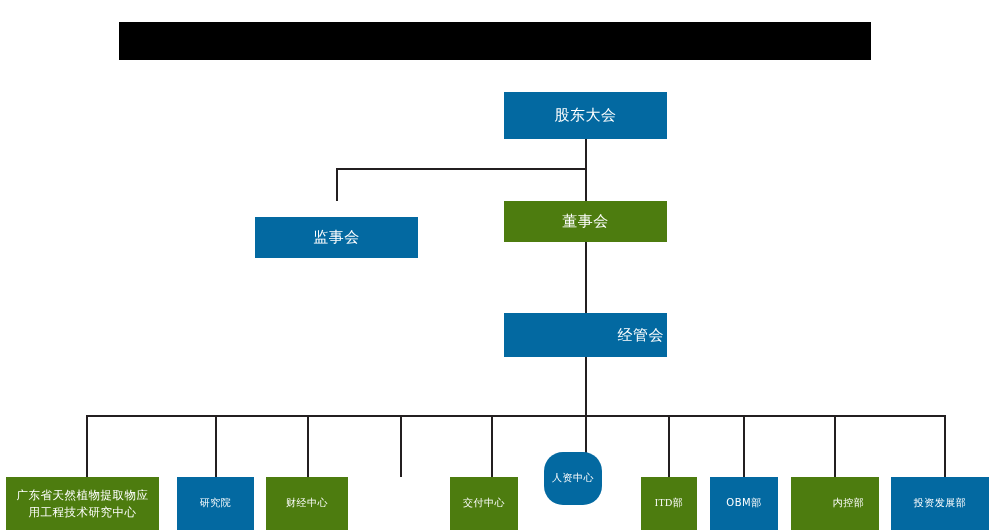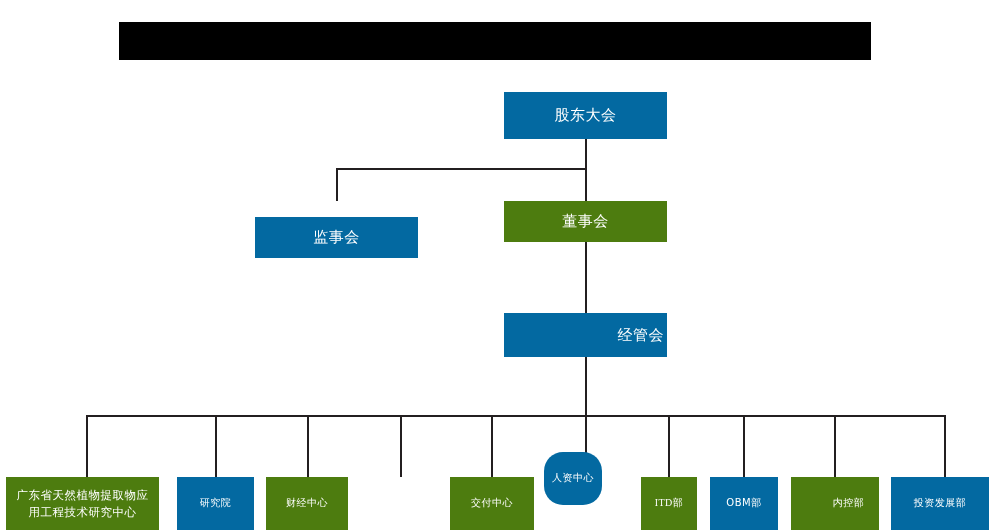--- a/index.html
+++ b/index.html
@@ -114,21 +114,21 @@
 
   <div class="node deep leaf" style="left:177px; top:477px; width:77px; height:53px;">
     <span class="node-label">研究院</span>
   </div>
 
   <div class="node light leaf" style="left:266px; top:477px; width:82px; height:53px;">
     <span class="node-label">财经中心</span>
   </div>
 
 
-  <div class="node light leaf" style="left:450px; top:477px; width:84px; height:53px;">
+  <div class="node light leaf" style="left:450px; top:477px; width:68px; height:53px;">
     <span class="node-label">交付中心</span>
   </div>
 
   <div class="node deep leaf" style="left:544px; top:452px; width:58px; height:53px;border-radius:19px;">
     <span class="node-label">人资中心</span>
   </div>
 
   <div class="node light leaf" style="left:641px; top:477px; width:56px; height:53px;text-align:center;">
     <span class="node-label">ITD部</span>
   </div>

